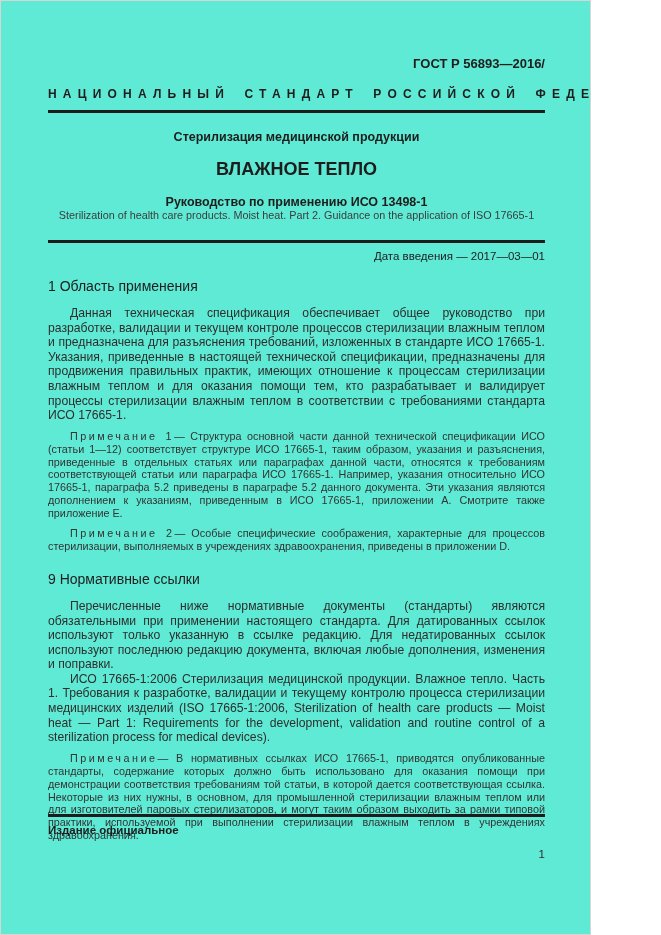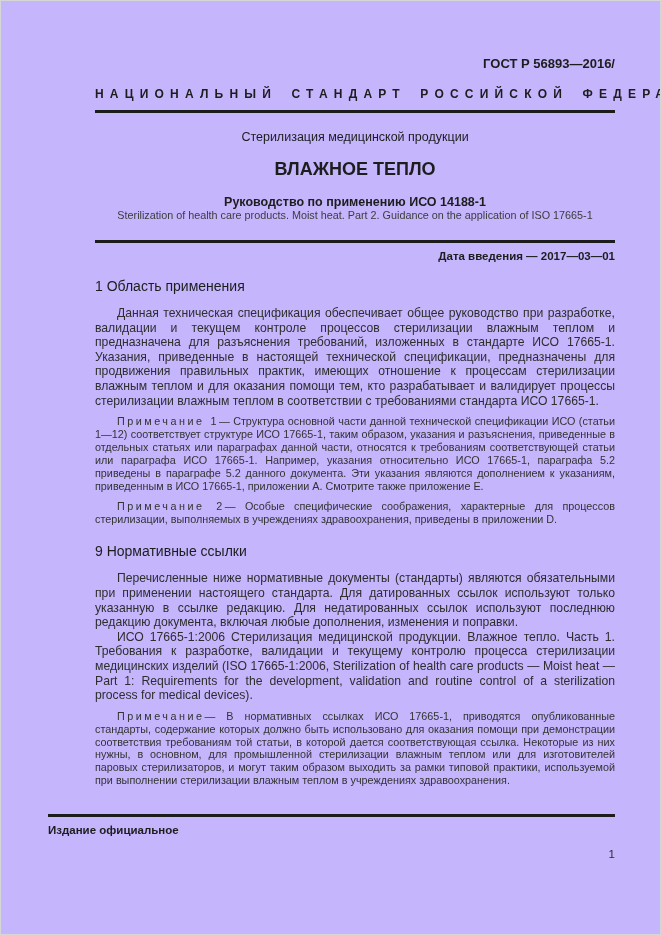--- a/index.html
+++ b/index.html
@@ -3,26 +3,25 @@
 <meta charset="utf-8">
 <style>
   * { margin: 0; padding: 0; box-sizing: border-box; }
   html, body { background: #ffffff; }
   body {
     font-family: "Liberation Sans", "DejaVu Sans", sans-serif;
     color: #2e2e2e;
   }
   .page {
     position: relative;
-    width: 661px;
+    width: 591px;
     height: 935px;
-    background: #c4b5fd;
+    background: #5eead4;
     border: 1px solid #d6d6d6;
     overflow: hidden;
-    padding-left: 47px;
   }
   .content {
     padding: 54px 45px 0 47px;
   }
   
   .designation {
     text-align: right;
     font-weight: bold;
     font-size: 13px;
     line-height: 17px;
@@ -40,29 +39,29 @@
   }
   .rule {
     border: none;
     border-top: 3px solid #1c1c1c;
     height: 0;
   }
   .rule.header-rule { margin-top: 9px; }
   .rule.title-rule { margin-top: 19px; }
   
   .titleblock { text-align: center; color: #1d1d1d; }
-  .t-subject { margin-top: 17px; font-weight: normal; font-size: 12.5px; }
+  .t-subject { margin-top: 17px; font-weight: bold; font-size: 12.5px; }
   .t-main    { margin-top: 15px; font-weight: bold; font-size: 18px; }
   .t-part    { margin-top: 15px; font-weight: bold; font-size: 12.5px; letter-spacing: 4px; word-spacing: 4px; }
   .t-sub     { margin-top: 15px; font-weight: bold; font-size: 12.5px; }
   .t-eng     { font-weight: normal; font-size: 10.8px; color: #3c3c3c; }
   .intro-date {
     margin-top: 7px;
     text-align: right;
-    font-weight: bold;
+    font-weight: normal;
     font-size: 11.5px;
     color: #1d1d1d;
   }
   .sec-h {
     font-size: 14px;
     font-weight: normal;
     color: #1d1d1d;
     margin-top: 16px;
     margin-bottom: 12px;
   }
@@ -114,21 +113,21 @@
       <div>ГОСТ Р 56893—2016/</div>
     </div>
 
     <div class="banner">НАЦИОНАЛЬНЫЙ СТАНДАРТ РОССИЙСКОЙ ФЕДЕРАЦИИ</div>
 
     <div class="rule header-rule"></div>
 
     <div class="titleblock">
       <div class="t-subject">Стерилизация медицинской продукции</div>
       <div class="t-main">ВЛАЖНОЕ ТЕПЛО</div>
-      <div class="t-sub">Руководство по применению ИСО 14188-1</div>
+      <div class="t-sub">Руководство по применению ИСО 13498-1</div>
       <div class="t-eng">Sterilization of health care products. Moist heat. Part 2. Guidance on the application of ISO 17665-1</div>
     </div>
 
     <div class="rule title-rule"></div>
 
     <div class="intro-date">Дата введения — 2017—03—01</div>
 
     <h2 class="sec-h">1 Область применения</h2>
 
     <p class="body-p">Данная техническая спецификация обеспечивает общее руководство при разработке, валидации и текущем контроле процессов стерилизации влажным теплом и предназначена для разъяснения требований, изложенных в стандарте ИСО 17665-1. Указания, приведенные в настоящей технической спецификации, предназначены для продвижения правильных практик, имеющих отношение к процессам стерилизации влажным теплом и для оказания помощи тем, кто разрабатывает и валидирует процессы стерилизации влажным теплом в соответствии с требованиями стандарта ИСО 17665-1.</p>

